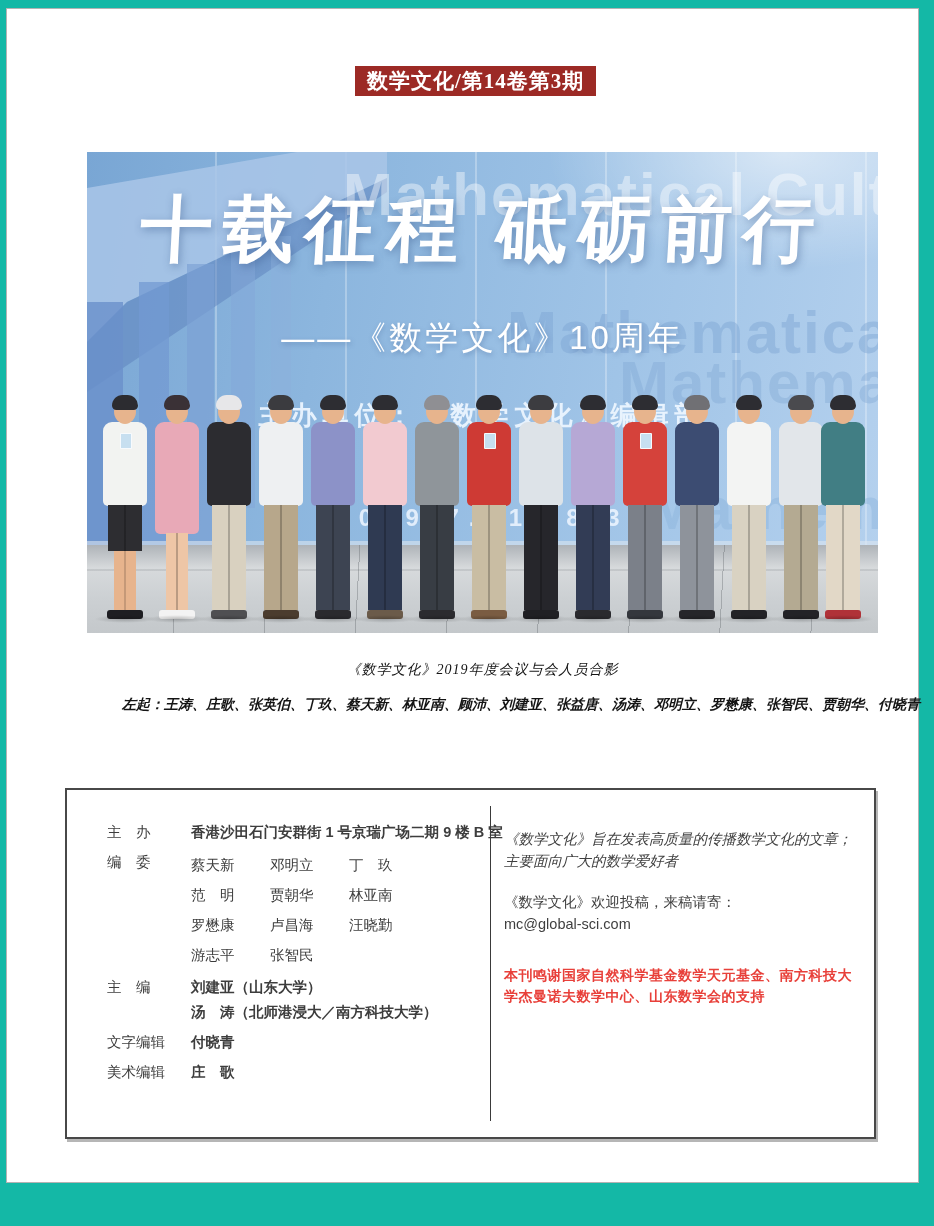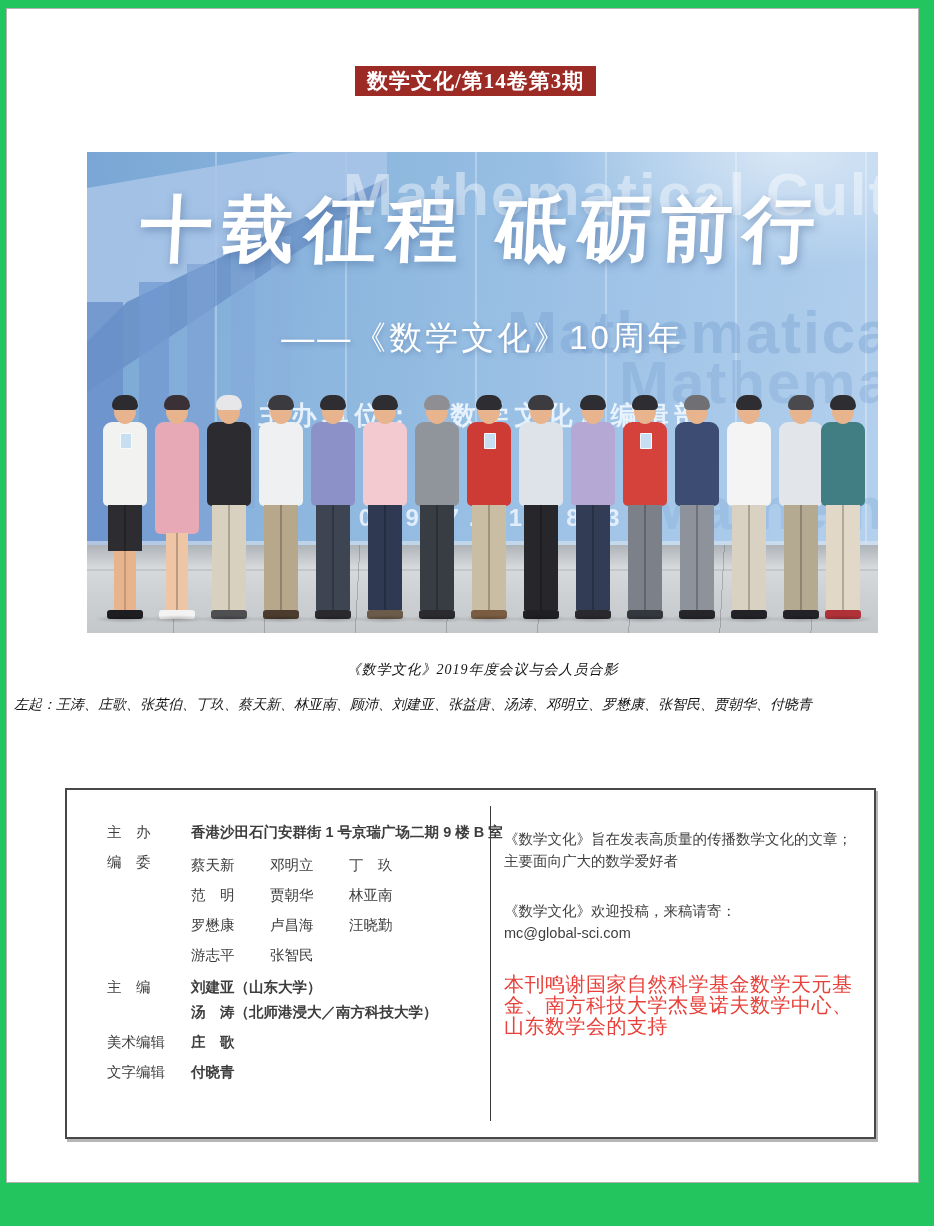--- a/index.html
+++ b/index.html
@@ -1,16 +1,16 @@
 <!DOCTYPE html>
 <html><head>
 <meta charset="utf-8">
 <style>
   html,body{margin:0;padding:0;background:#c8c8c8;}
-  .stage{position:relative;width:934px;height:1226px;background:#22c55e;overflow:hidden;
+  .stage{position:relative;width:934px;height:1226px;background:#14b8a6;overflow:hidden;
          font-family:"Liberation Sans",sans-serif;}
   .page{position:absolute;left:6px;top:8px;width:913px;height:1175px;background:#ffffff;
         border:1px solid #b3b3b3;box-sizing:border-box;}
 
   
   .banner{position:absolute;left:355px;top:66px;height:30px;line-height:30px;padding:0 12px;
           background:#9c2a25;color:#fff;font-family:"Liberation Serif",serif;font-weight:700;
           font-size:21px;letter-spacing:1px;white-space:nowrap;}
 
   
@@ -50,40 +50,40 @@
   .person .torso{left:5px;top:27px;width:44px;border-radius:9px 9px 5px 5px;}
   .person .badge{top:38px;left:22px;width:10px;height:14px;border:1px solid rgba(255,255,255,.85);border-radius:1px;z-index:2;}
   .person .legs{background-clip:padding-box;}
   .person .shoes{bottom:0;left:9px;width:36px;height:9px;border-radius:3px;}
   .person:after{content:"";position:absolute;left:-4px;bottom:-4px;width:62px;height:8px;border-radius:50%;
          background:radial-gradient(rgba(0,0,0,.22),rgba(0,0,0,0) 70%);}
 
   
   .cap1{position:absolute;left:87px;width:791px;top:661px;text-align:center;
         font-family:"Liberation Serif",serif;font-style:italic;font-size:14px;color:#141414;letter-spacing:1px;}
-  .cap2{position:absolute;left:14px;right:14px;top:696px;text-align:left;
-        font-family:"Liberation Serif",serif;font-style:italic;font-size:14px;color:#141414;}
+  .cap2{position:absolute;left:14px;right:14px;top:696px;text-align:right;
+        font-family:"Liberation Serif",serif;font-style:italic;font-size:14px;color:#141414;font-weight:bold;}
 
   
   .infobox{position:absolute;left:65px;top:788px;width:811px;height:351px;background:#fff;
         border:2px solid #484848;box-sizing:border-box;box-shadow:2px 3px 0 rgba(110,110,110,.5);}
   .mdivider{position:absolute;left:423px;top:16px;bottom:16px;width:1px;background:#3a3a3a;}
   .mleft{position:absolute;left:40px;top:30px;width:372px;color:#3d3d3d;font-size:14.5px;}
   .mrow{display:flex;margin-bottom:5px;}
   .mlabel{flex:none;width:62px;margin-right:22px;line-height:25px;}
   .mval{flex:1;}
   .mline{line-height:25px;white-space:nowrap;font-weight:bold;}
   .mgrid{line-height:30px;white-space:nowrap;}
   .mgrid span{display:inline-block;width:79px;}
   .mright{position:absolute;left:437px;top:30px;width:362px;color:#3f3f3f;font-size:14.5px;}
-  .about{margin:8px 0 0;line-height:22px;}
-  .submit{margin:28px 0 0;line-height:22px;}
+  .about{margin:8px 0 0;line-height:22px;font-style:italic;}
+  .submit{margin:19px 0 0;line-height:22px;}
   .links{margin-top:32px;font-size:13.5px;line-height:19px;}
   .links .url{letter-spacing:0;}
-  .thanks{margin-top:30px;font-size:20px;font-weight:400;color:#e8403a;line-height:21px;letter-spacing:.5px;}
+  .thanks{margin-top:30px;font-size:14px;font-weight:700;color:#e8403a;line-height:21px;letter-spacing:.5px;}
 </style>
 </head>
 <body>
 
 <div class="stage">
   <div class="page"></div>
 
   <div class="banner">
     <span>数学文化/第14卷第3期</span>
   </div>
@@ -245,29 +245,29 @@
           </div>
         </div>
         <div class="mrow">
           <span class="mlabel">主　编</span>
           <div class="mval">
             <div class="mline">刘建亚（山东大学）</div>
             <div class="mline">汤　涛（北师港浸大／南方科技大学）</div>
           </div>
         </div>
         <div class="mrow">
+          <span class="mlabel">文字编辑</span>
+          <div class="mval">
+            <div class="mline">付晓青</div>
+          </div>
+        </div>
+        <div class="mrow">
           <span class="mlabel">美术编辑</span>
           <div class="mval">
             <div class="mline">庄　歌</div>
-          </div>
-        </div>
-        <div class="mrow">
-          <span class="mlabel">文字编辑</span>
-          <div class="mval">
-            <div class="mline">付晓青</div>
           </div>
         </div>
       </div>
     <div class="mdivider"></div>
     <div class="mright">
       <p class="about">
         <span>《数学文化》旨在发表高质量的传播数学文化的文章；</span><br>
         <span>主要面向广大的数学爱好者</span>
       </p>
       <p class="submit">

